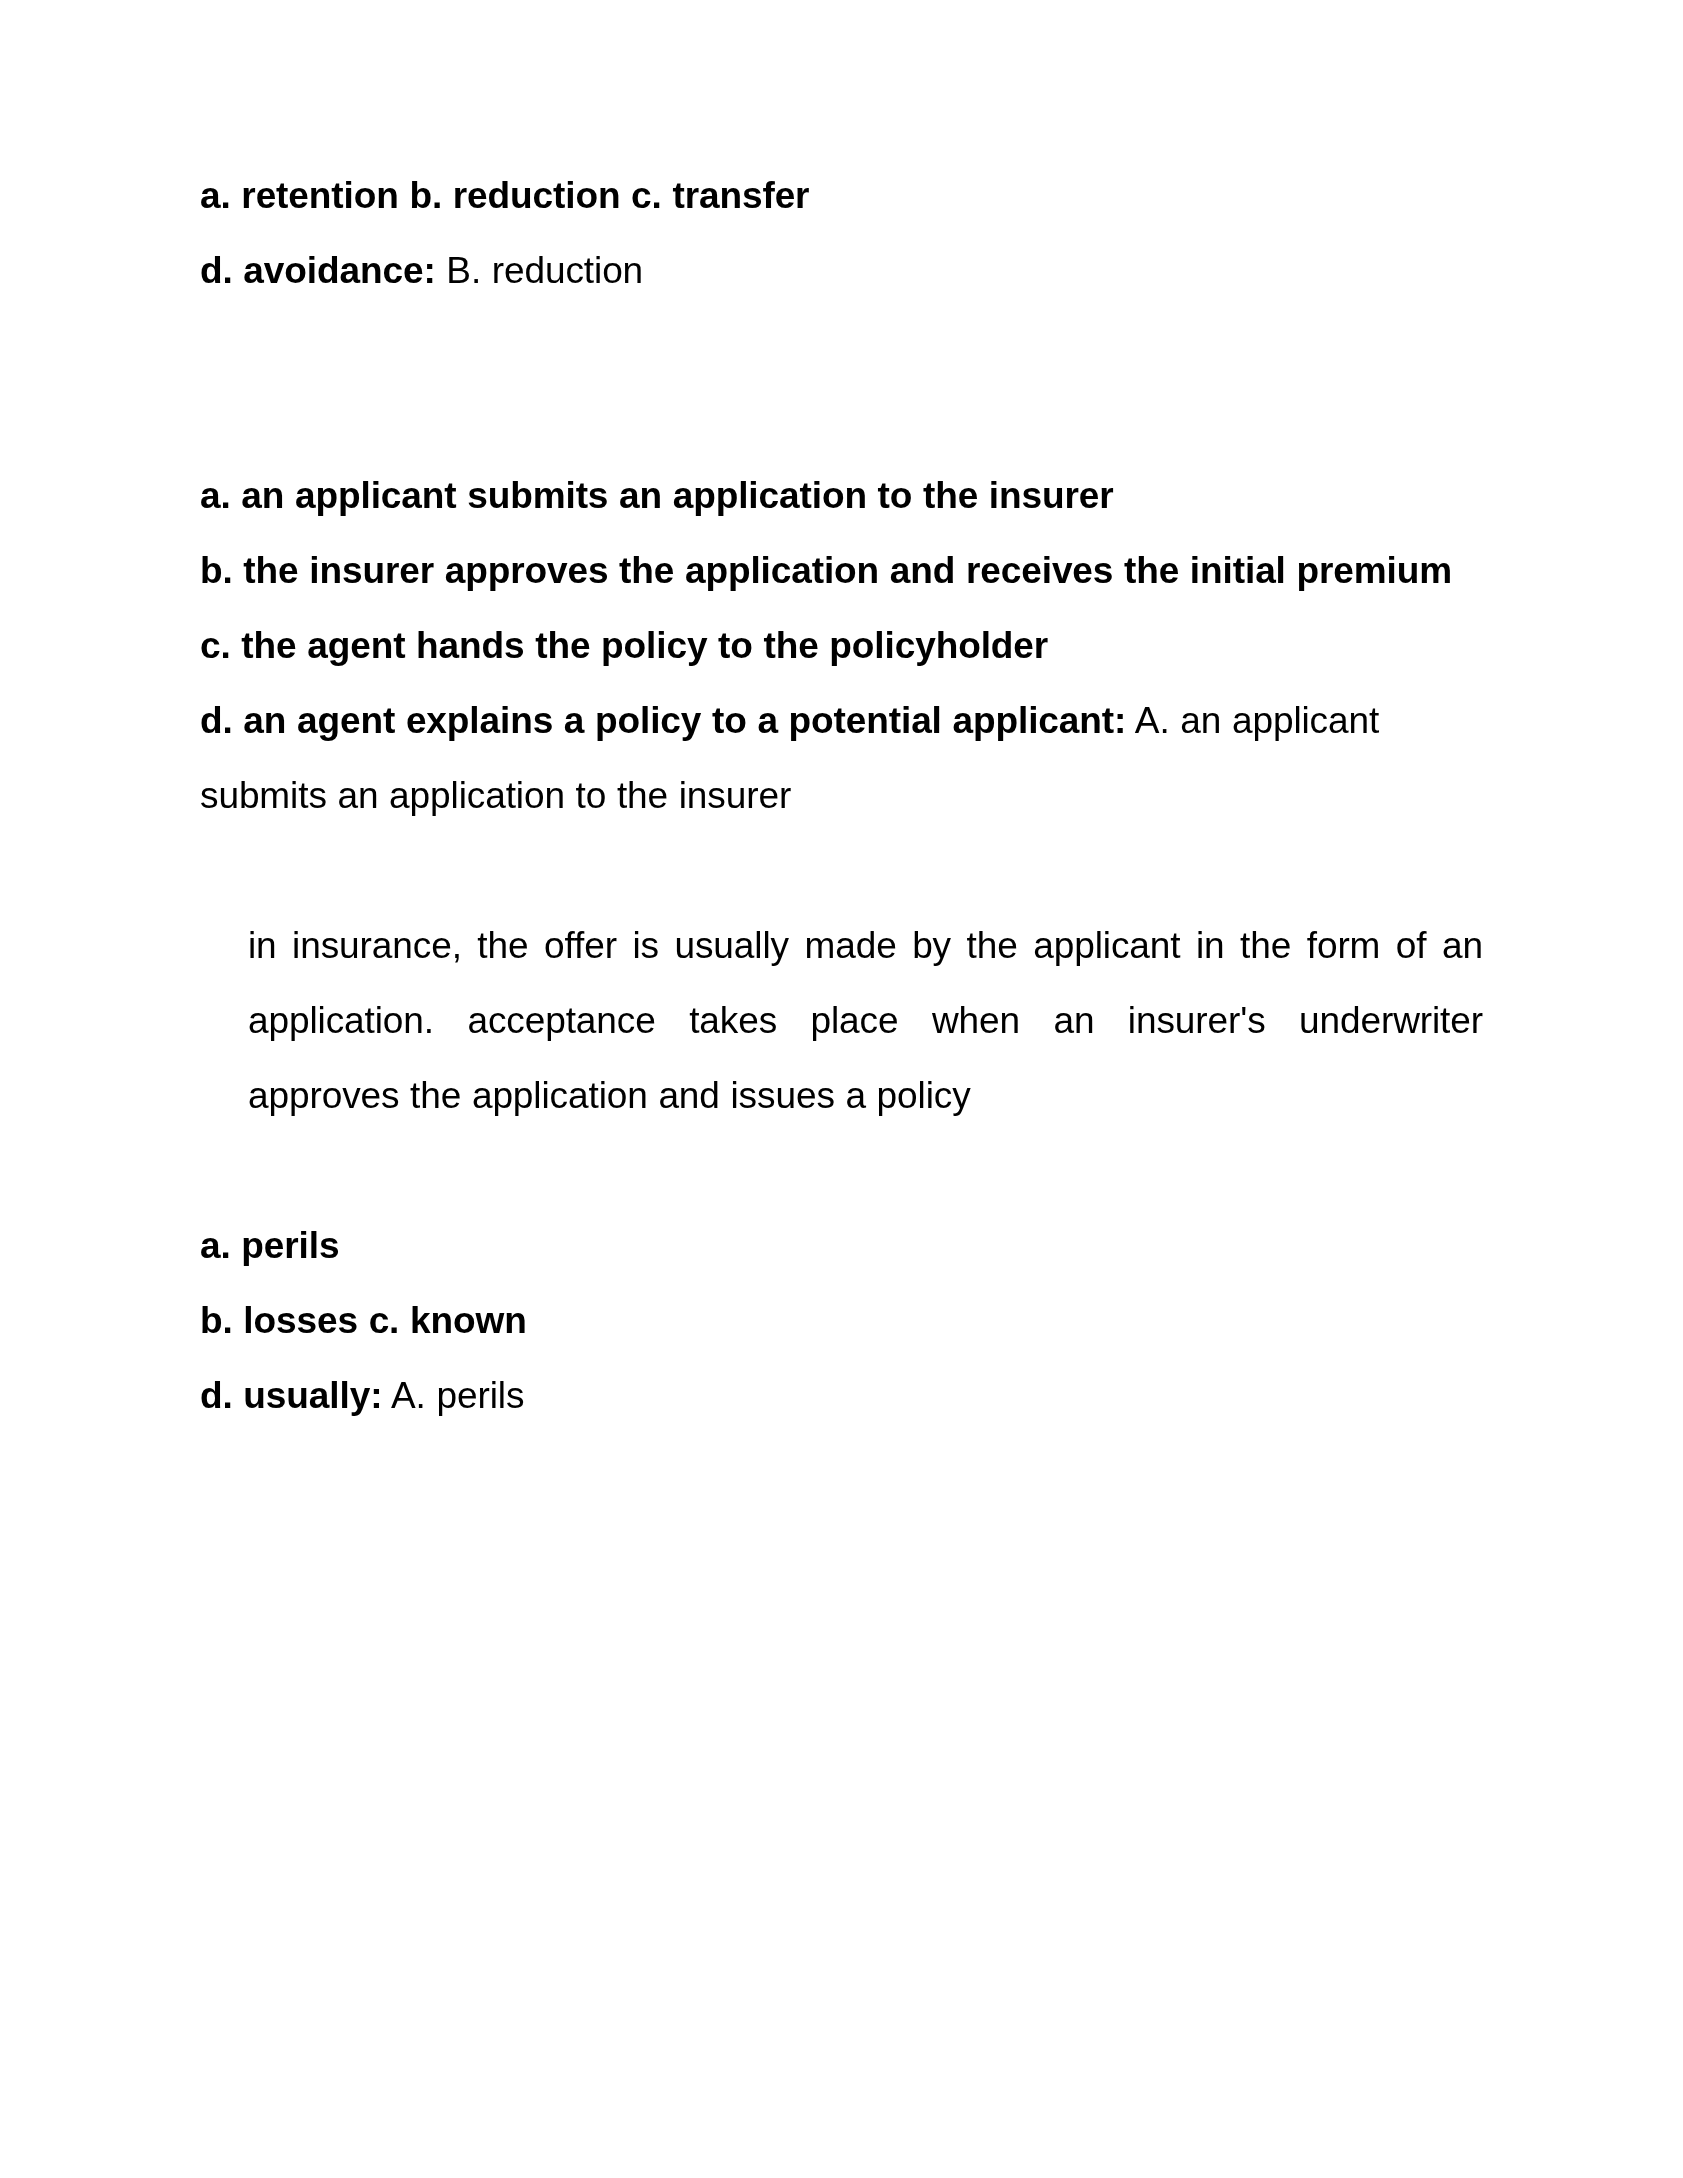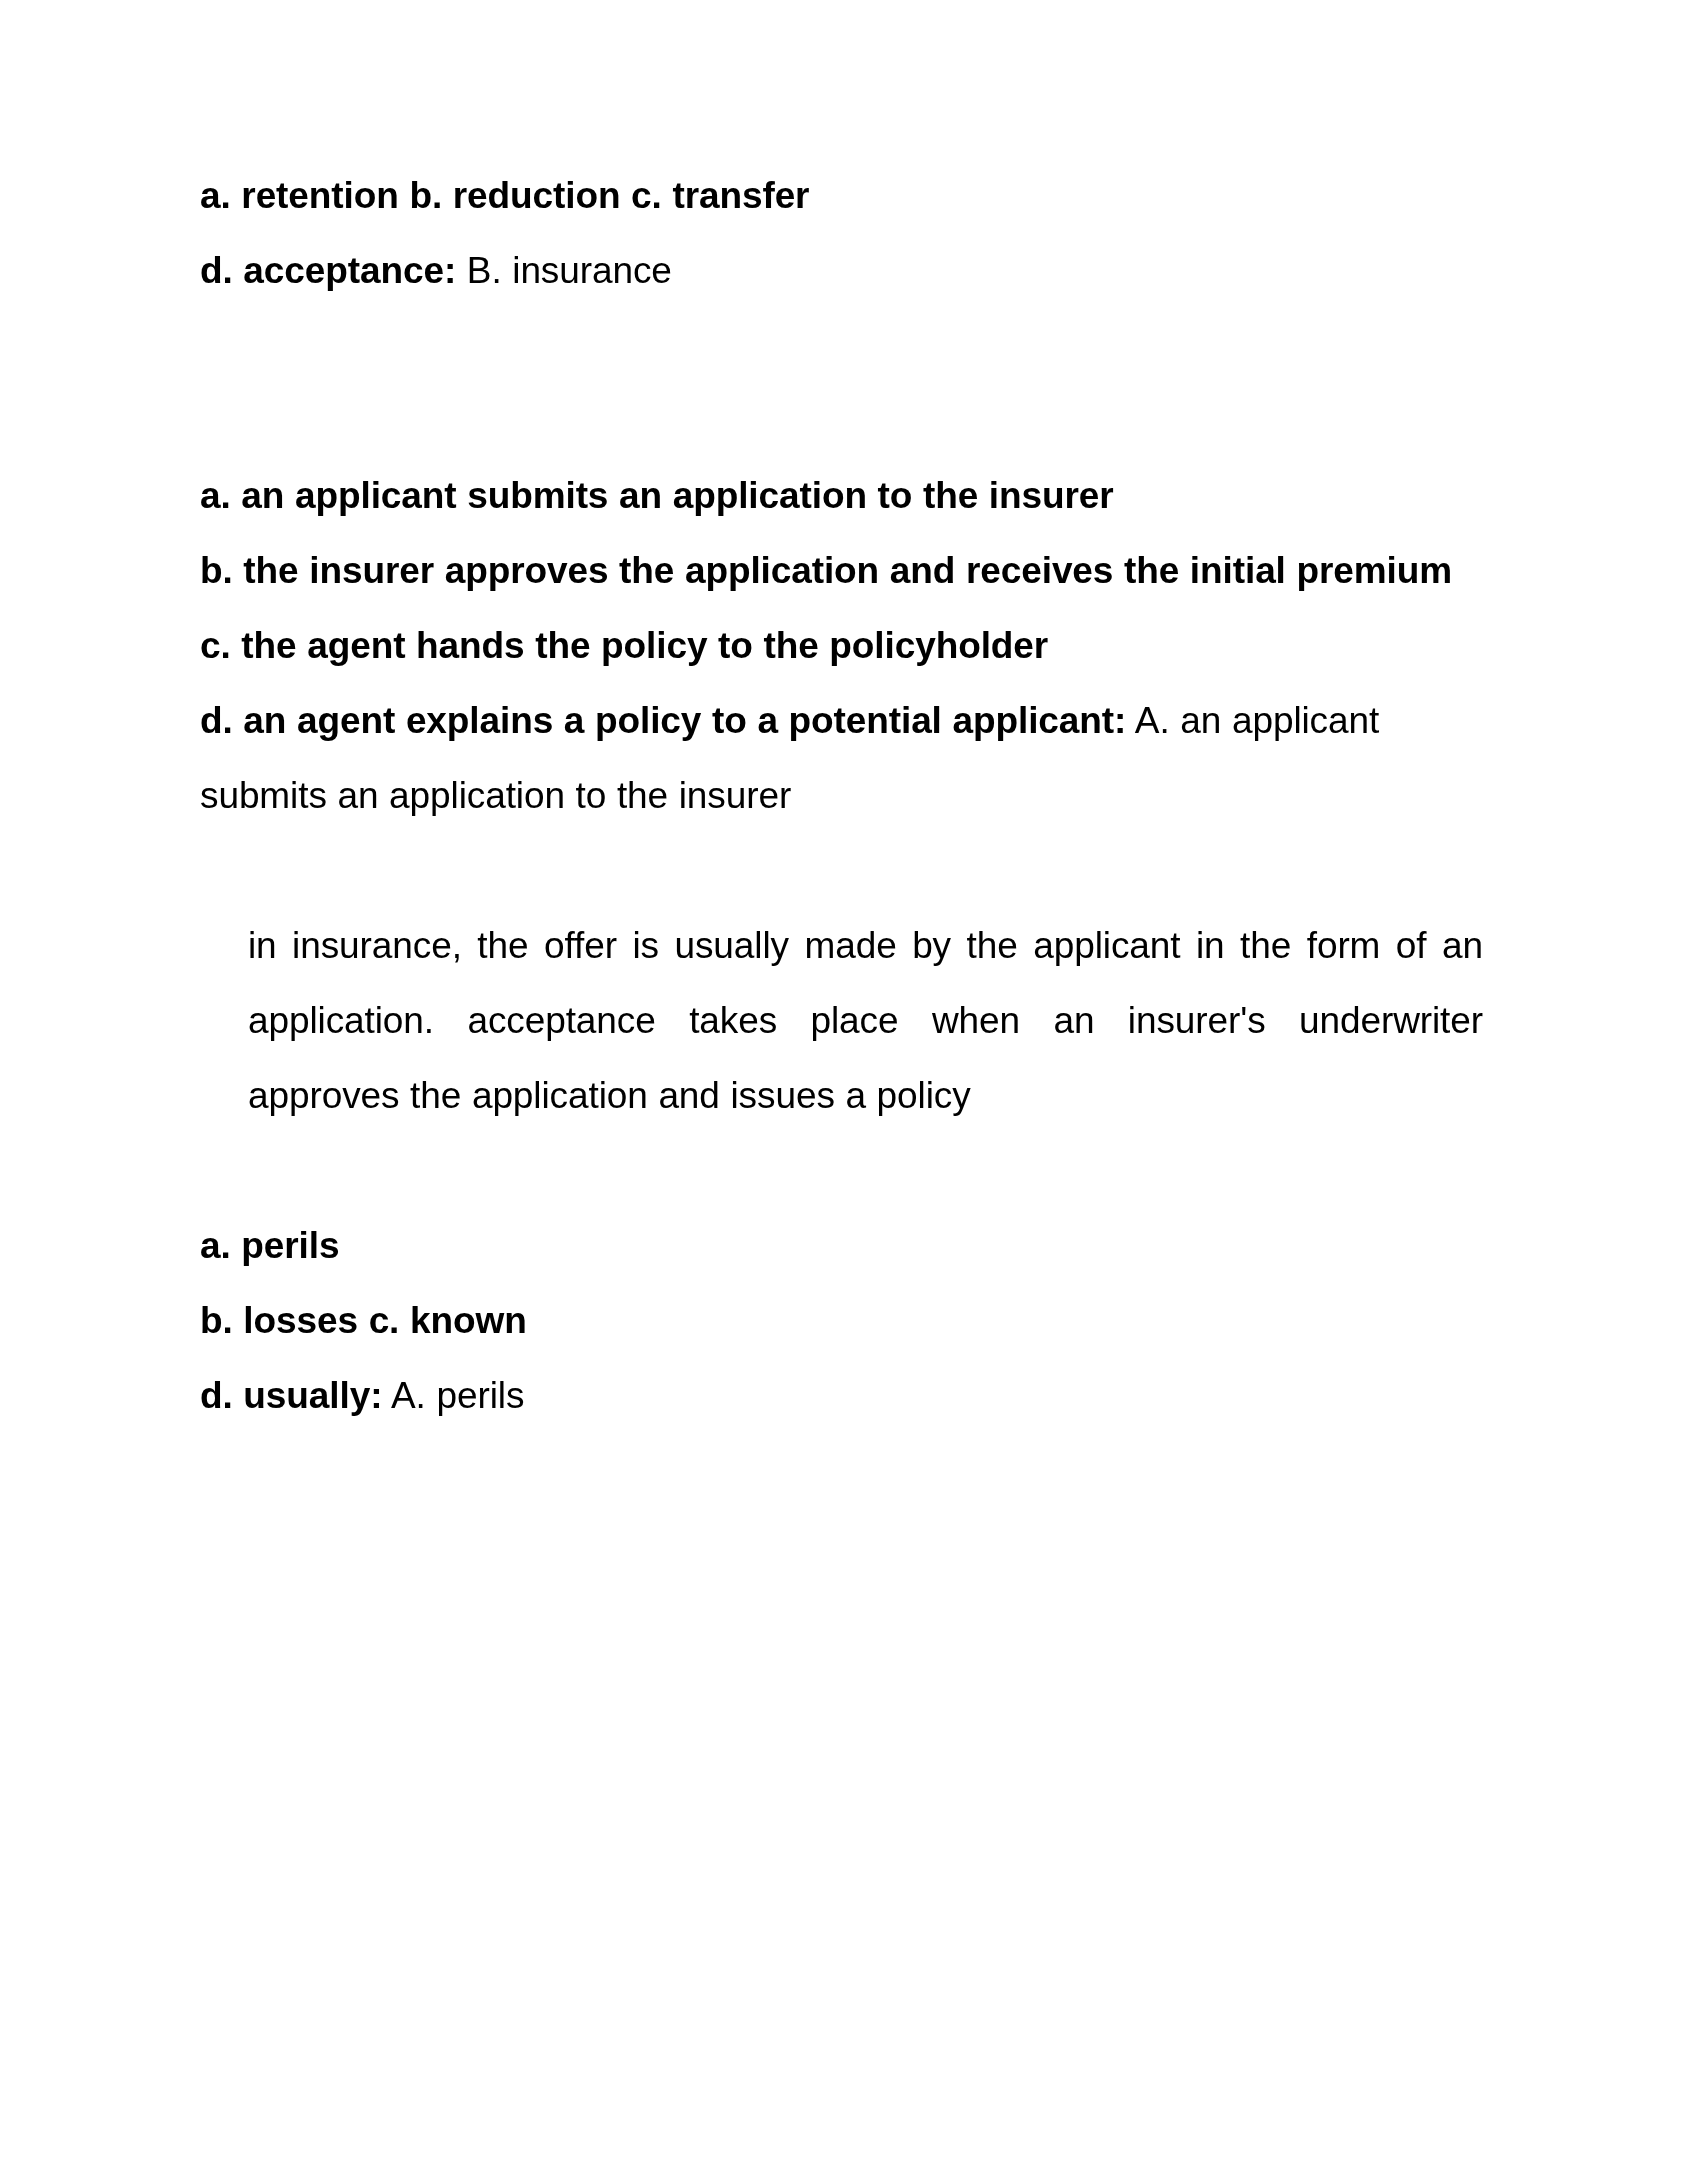--- a/index.html
+++ b/index.html
@@ -56,21 +56,21 @@
 </head>
 <body>
 
 <div class="page">
   <div class="doc-body">
 
     <p class="block">
       <span class="b">a. retention b. reduction c. transfer</span>
     </p>
     <p class="block">
-      <span class="b">d. acceptance:</span><span> B. insurance</span>
+      <span class="b">d. avoidance:</span><span> B. reduction</span>
     </p>
 
     <div class="gap"></div>
 
 
 
     <div class="gap"></div>
 
     <p class="block">
       <span class="b">a. an applicant submits an application to the insurer</span>

